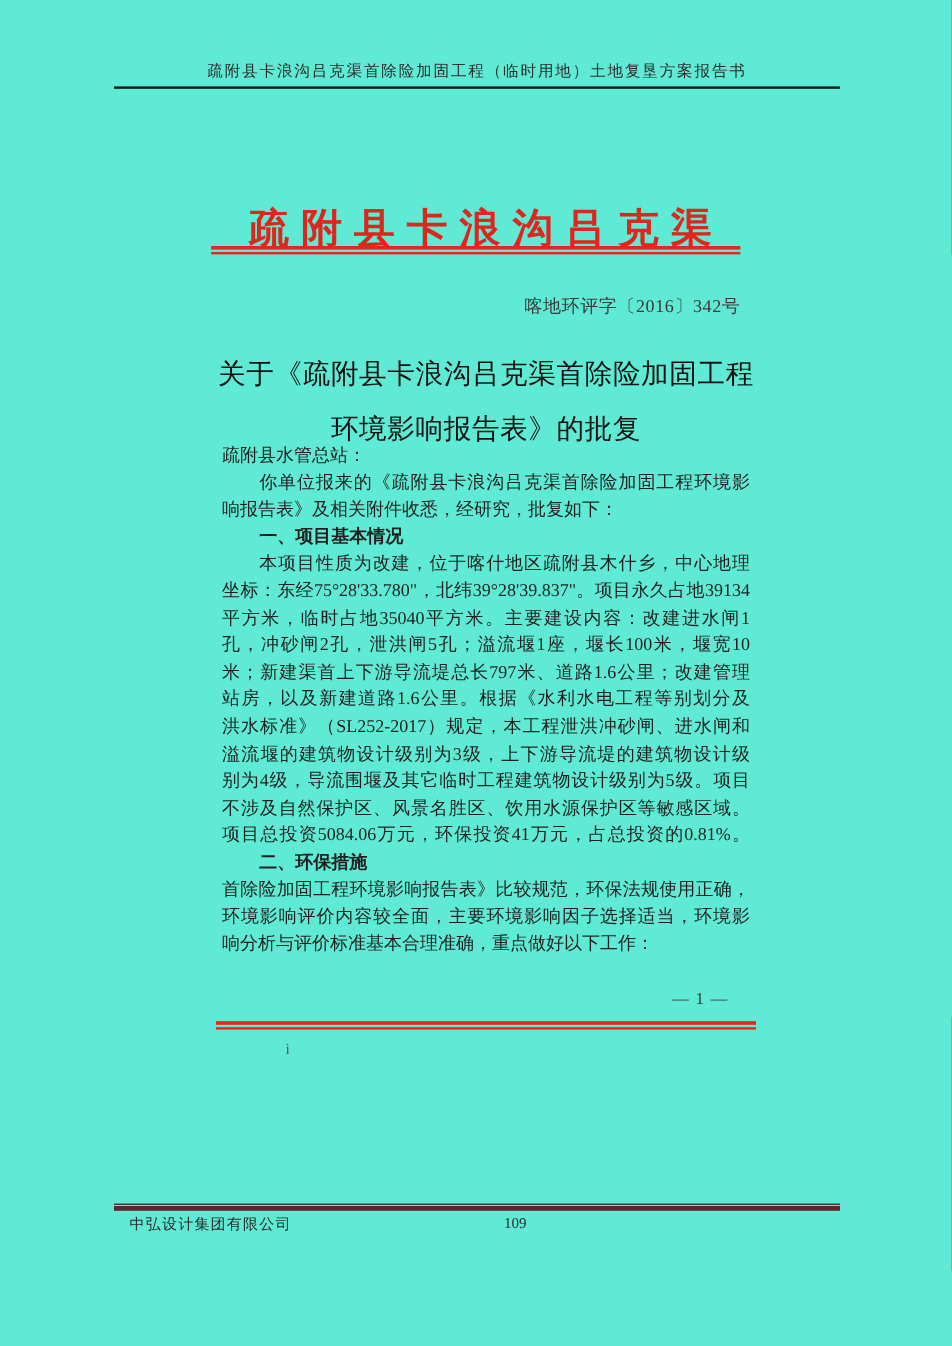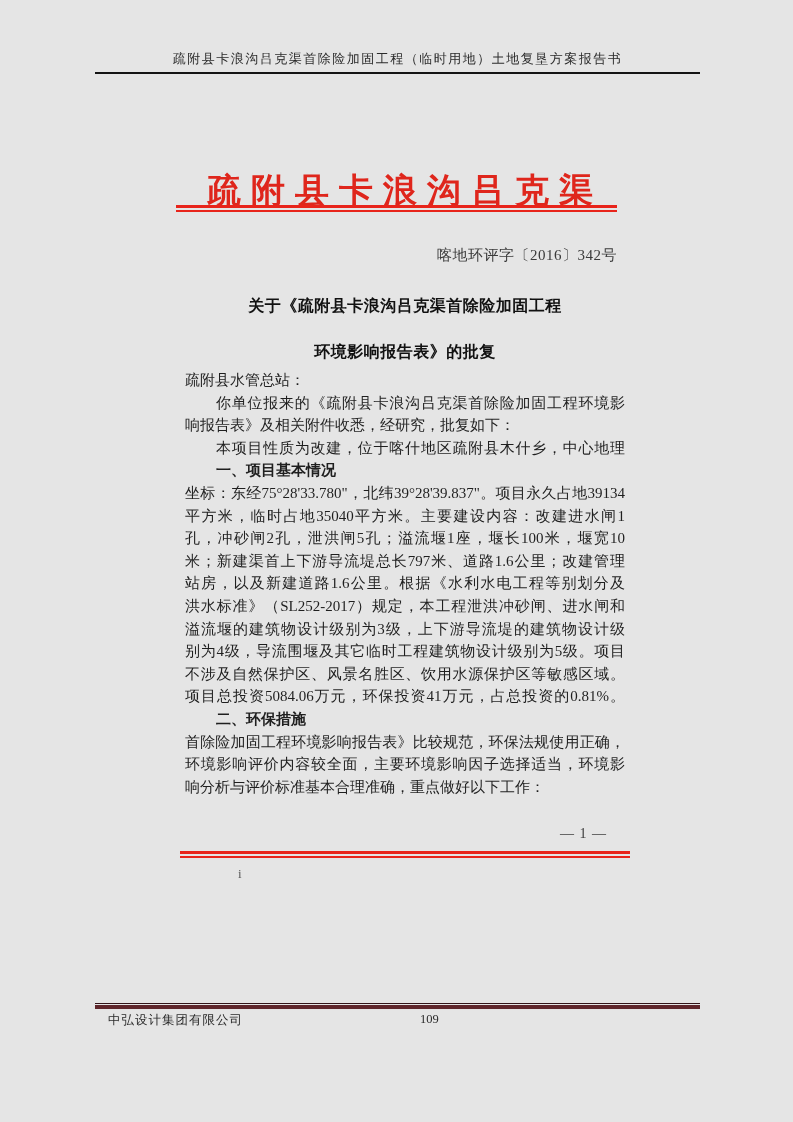--- a/index.html
+++ b/index.html
@@ -1,20 +1,20 @@
 <!DOCTYPE html>
 <html><head>
 <meta charset="utf-8">
 <style>
   html,body{margin:0;padding:0;background:#888;}
   .page{
     position:relative;
     width:793px;height:1122px;
     margin:0 auto;
-    background:#e5e5e5;
+    background:#5eead4;
     overflow:hidden;
     font-family:"Liberation Serif","DejaVu Serif",serif;
     color:#262626;
   }
   
   .rpt-header-title{
     position:absolute;top:50px;left:95px;width:605px;
     text-align:center;font-size:13px;letter-spacing:1.5px;color:#2b2b2b;
     white-space:nowrap;
   }
@@ -33,21 +33,21 @@
     position:absolute;top:205px;left:176px;width:441px;height:2px;
     border-top:3px solid var(--rule-red,#e8241b);
     border-bottom:2px solid var(--rule-red,#e8241b);
   }
   .doc-number{
     position:absolute;top:246px;left:437px;
     font-size:15px;color:#3a3a3a;white-space:nowrap;letter-spacing:0.5px;
   }
   .letter-title{
     position:absolute;left:145px;width:520px;
-    text-align:center;font-size:16px;font-weight:bold;color:#111;
+    text-align:center;font-size:23px;font-weight:normal;color:#111;
     white-space:nowrap;letter-spacing:0.5px;
   }
   .lt1{top:296px;}
   .lt2{top:326px;margin-top:16px;}
   .letter-body{
     position:absolute;top:369px;left:185px;width:440px;
     font-size:15px;line-height:22.6px;color:#1f1f1f;
   }
   .bline{text-align:justify;}
   .bline.fill{text-align-last:justify;}
@@ -94,22 +94,22 @@
 
   <div class="doc-number">喀地环评字〔2016〕342号</div>
 
   <div class="letter-title lt1">关于《疏附县卡浪沟吕克渠首除险加固工程</div>
   <div class="letter-title lt2">环境影响报告表》的批复</div>
 
   <div class="letter-body">
       <div class="bline">疏附县水管总站：</div>
       <div class="bline ind fill">你单位报来的《疏附县卡浪沟吕克渠首除险加固工程环境影</div>
       <div class="bline">响报告表》及相关附件收悉，经研究，批复如下：</div>
+      <div class="bline b ind">一、项目基本情况</div>
       <div class="bline ind fill">本项目性质为改建，位于喀什地区疏附县木什乡，中心地理</div>
-      <div class="bline b ind">一、项目基本情况</div>
       <div class="bline fill">坐标：东经75°28'33.780"，北纬39°28'39.837"。项目永久占地39134</div>
       <div class="bline fill">平方米，临时占地35040平方米。主要建设内容：改建进水闸1</div>
       <div class="bline fill">孔，冲砂闸2孔，泄洪闸5孔；溢流堰1座，堰长100米，堰宽10</div>
       <div class="bline fill">米；新建渠首上下游导流堤总长797米、道路1.6公里；改建管理</div>
       <div class="bline fill">站房，以及新建道路1.6公里。根据《水利水电工程等别划分及</div>
       <div class="bline fill">洪水标准》（SL252-2017）规定，本工程泄洪冲砂闸、进水闸和</div>
       <div class="bline fill">溢流堰的建筑物设计级别为3级，上下游导流堤的建筑物设计级</div>
       <div class="bline fill">别为4级，导流围堰及其它临时工程建筑物设计级别为5级。项目</div>
       <div class="bline fill">不涉及自然保护区、风景名胜区、饮用水源保护区等敏感区域。</div>
       <div class="bline fill">项目总投资5084.06万元，环保投资41万元，占总投资的0.81%。</div>

